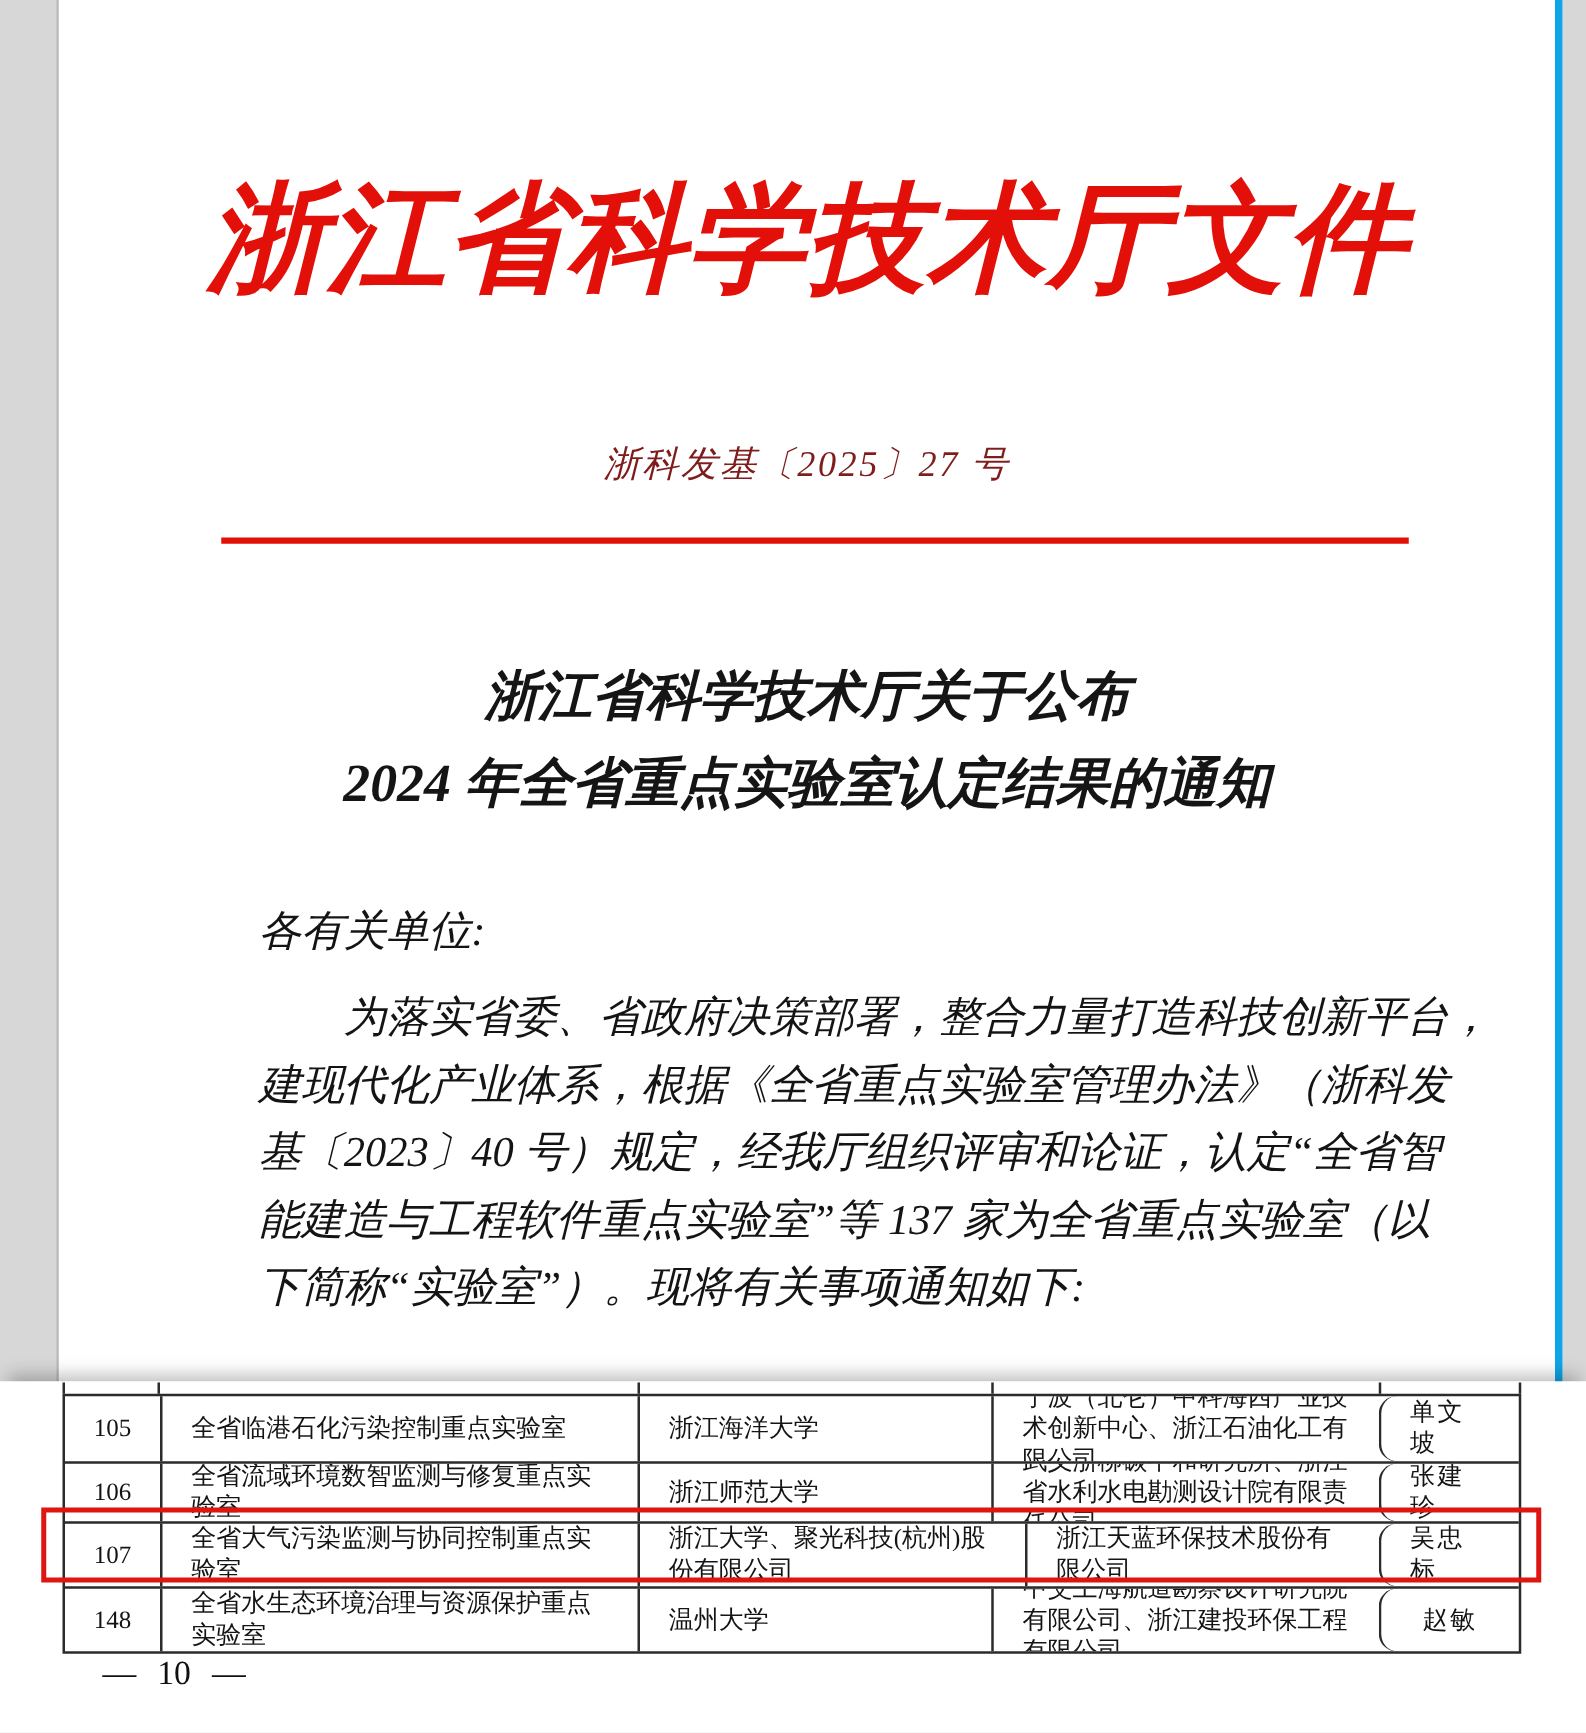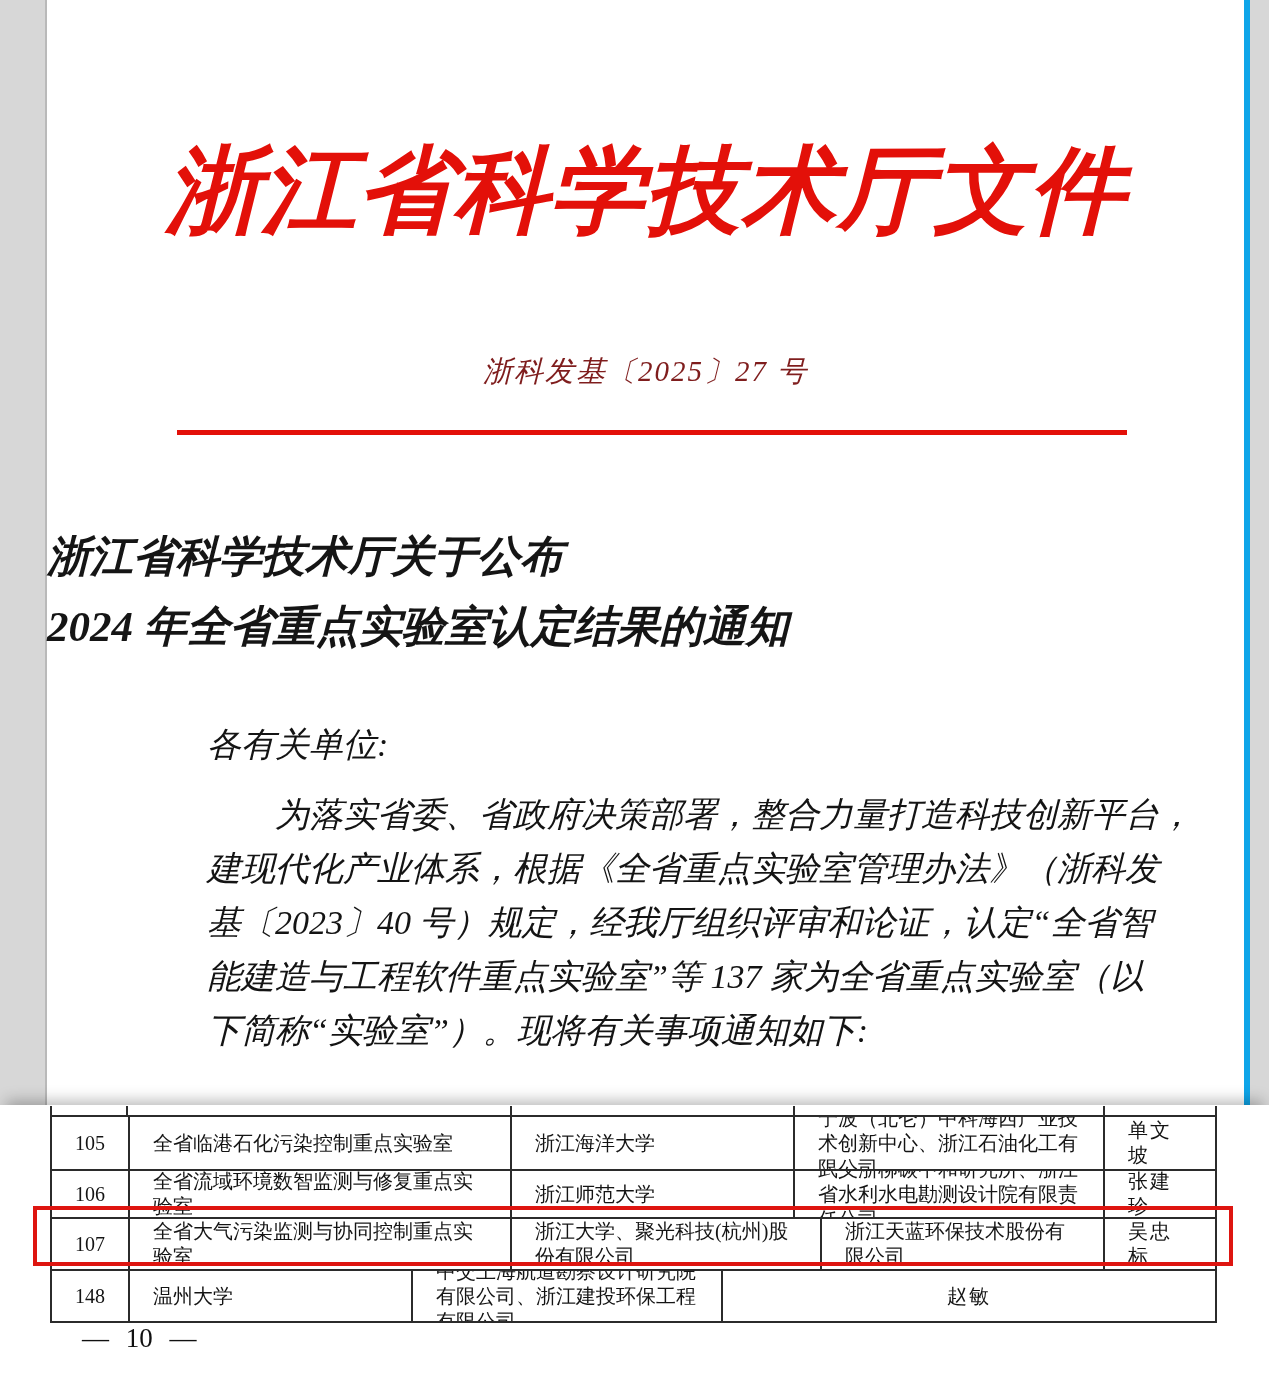--- a/index.html
+++ b/index.html
@@ -11,21 +11,21 @@
   .canvas{position:relative;width:1269px;height:1386px;background:var(--backdrop-gray);overflow:hidden;}
 
   
   .doc-page{position:absolute;left:45px;top:0;width:1205px;height:1108px;background:#ffffff;
             border-left:2px solid #b9b9b9;border-right:6px solid #0ea5e9;box-sizing:border-box;font-style:italic;}
   .agency-title{position:absolute;left:0;right:0;top:128px;text-align:center;
                 font-size:95px;font-weight:bold;color:var(--title-red);letter-spacing:1px;white-space:nowrap;}
   .doc-number{position:absolute;left:0;right:0;top:352px;text-align:center;
               font-size:29px;color:#7f1d1d;letter-spacing:2px;}
   .red-rule{position:absolute;left:130px;top:430px;width:950px;height:5px;background:var(--rule-red);}
-  .notice-title{position:absolute;left:0;right:0;text-align:left;font-size:43px;font-weight:bold;
+  .notice-title{position:absolute;left:0;right:0;text-align:center;font-size:43px;font-weight:bold;
                 color:#151515;white-space:nowrap;}
   .nt1{top:528px;} .nt2{top:598px;}
   .salutation{position:absolute;left:160px;top:722px;font-size:34px;}
   .body-text{position:absolute;left:160px;top:788px;width:912px;font-size:34px;}
   .body-line{height:54px;line-height:54px;white-space:nowrap;text-align:justify;text-justify:inter-character;}
   .body-line.indent{text-indent:68px;}
 
   
   .table-panel{position:absolute;left:0;top:1105px;width:1269px;height:281px;background:#ffffff;
                box-shadow:0 -10px 14px -6px rgba(0,0,0,0.28);}
@@ -38,21 +38,21 @@
   .trow{display:flex;}
   .trow + .trow{border-top:2px solid var(--table-border);}
   .r0{height:52px;} .r1{height:46px;justify-content:space-between;} .r2{height:50px;} .r3{height:50px;}
   .tcell{box-sizing:border-box;display:flex;align-items:center;font-size:20px;line-height:25px;
          padding:1px 23px;overflow:hidden;}
   .tcell + .tcell{border-left:2px solid var(--table-border);}
   .c-no{width:76px;justify-content:center;padding:0;}
   .c-lab{width:382px;}
   .c-host{width:283px;}
   .c-part{width:310px;font-size:20px;}
-  .c-dir{flex:1;justify-content:center;letter-spacing:2px;}
+  .c-dir{flex:1;justify-content:center;letter-spacing:2px;border-radius:14px;}
 
   .highlight-box{position:absolute;left:33px;top:101px;width:1200px;height:60px;
                  border:4px solid var(--highlight-red);box-sizing:border-box;z-index:5;background:transparent;}
   .page-number{position:absolute;left:82px;top:218px;font-size:27px;word-spacing:10px;color:#101010;}
 </style>
 </head>
 <body>
 
 <div class="canvas">
 
@@ -99,20 +99,21 @@
       </div>
       <div class="trow r2">
         <div class="tcell c-no">107</div>
         <div class="tcell c-lab">全省大气污染监测与协同控制重点实验室</div>
         <div class="tcell c-part">浙江大学、聚光科技(杭州)股份有限公司</div>
         <div class="tcell c-host">浙江天蓝环保技术股份有限公司</div>
         <div class="tcell c-dir">吴忠标</div>
       </div>
       <div class="trow r3">
         <div class="tcell c-no">148</div>
+        <div class="tcell c-lab">全省水生态环境治理与资源保护重点实验室</div>
         <div class="tcell c-host">温州大学</div>
         <div class="tcell c-part">中交上海航道勘察设计研究院有限公司、浙江建投环保工程有限公司</div>
         <div class="tcell c-dir">赵敏</div>
       </div>
     </div>
 
     <div class="highlight-box"></div>
     <div class="page-number">— 10 —</div>
   </div>
 

